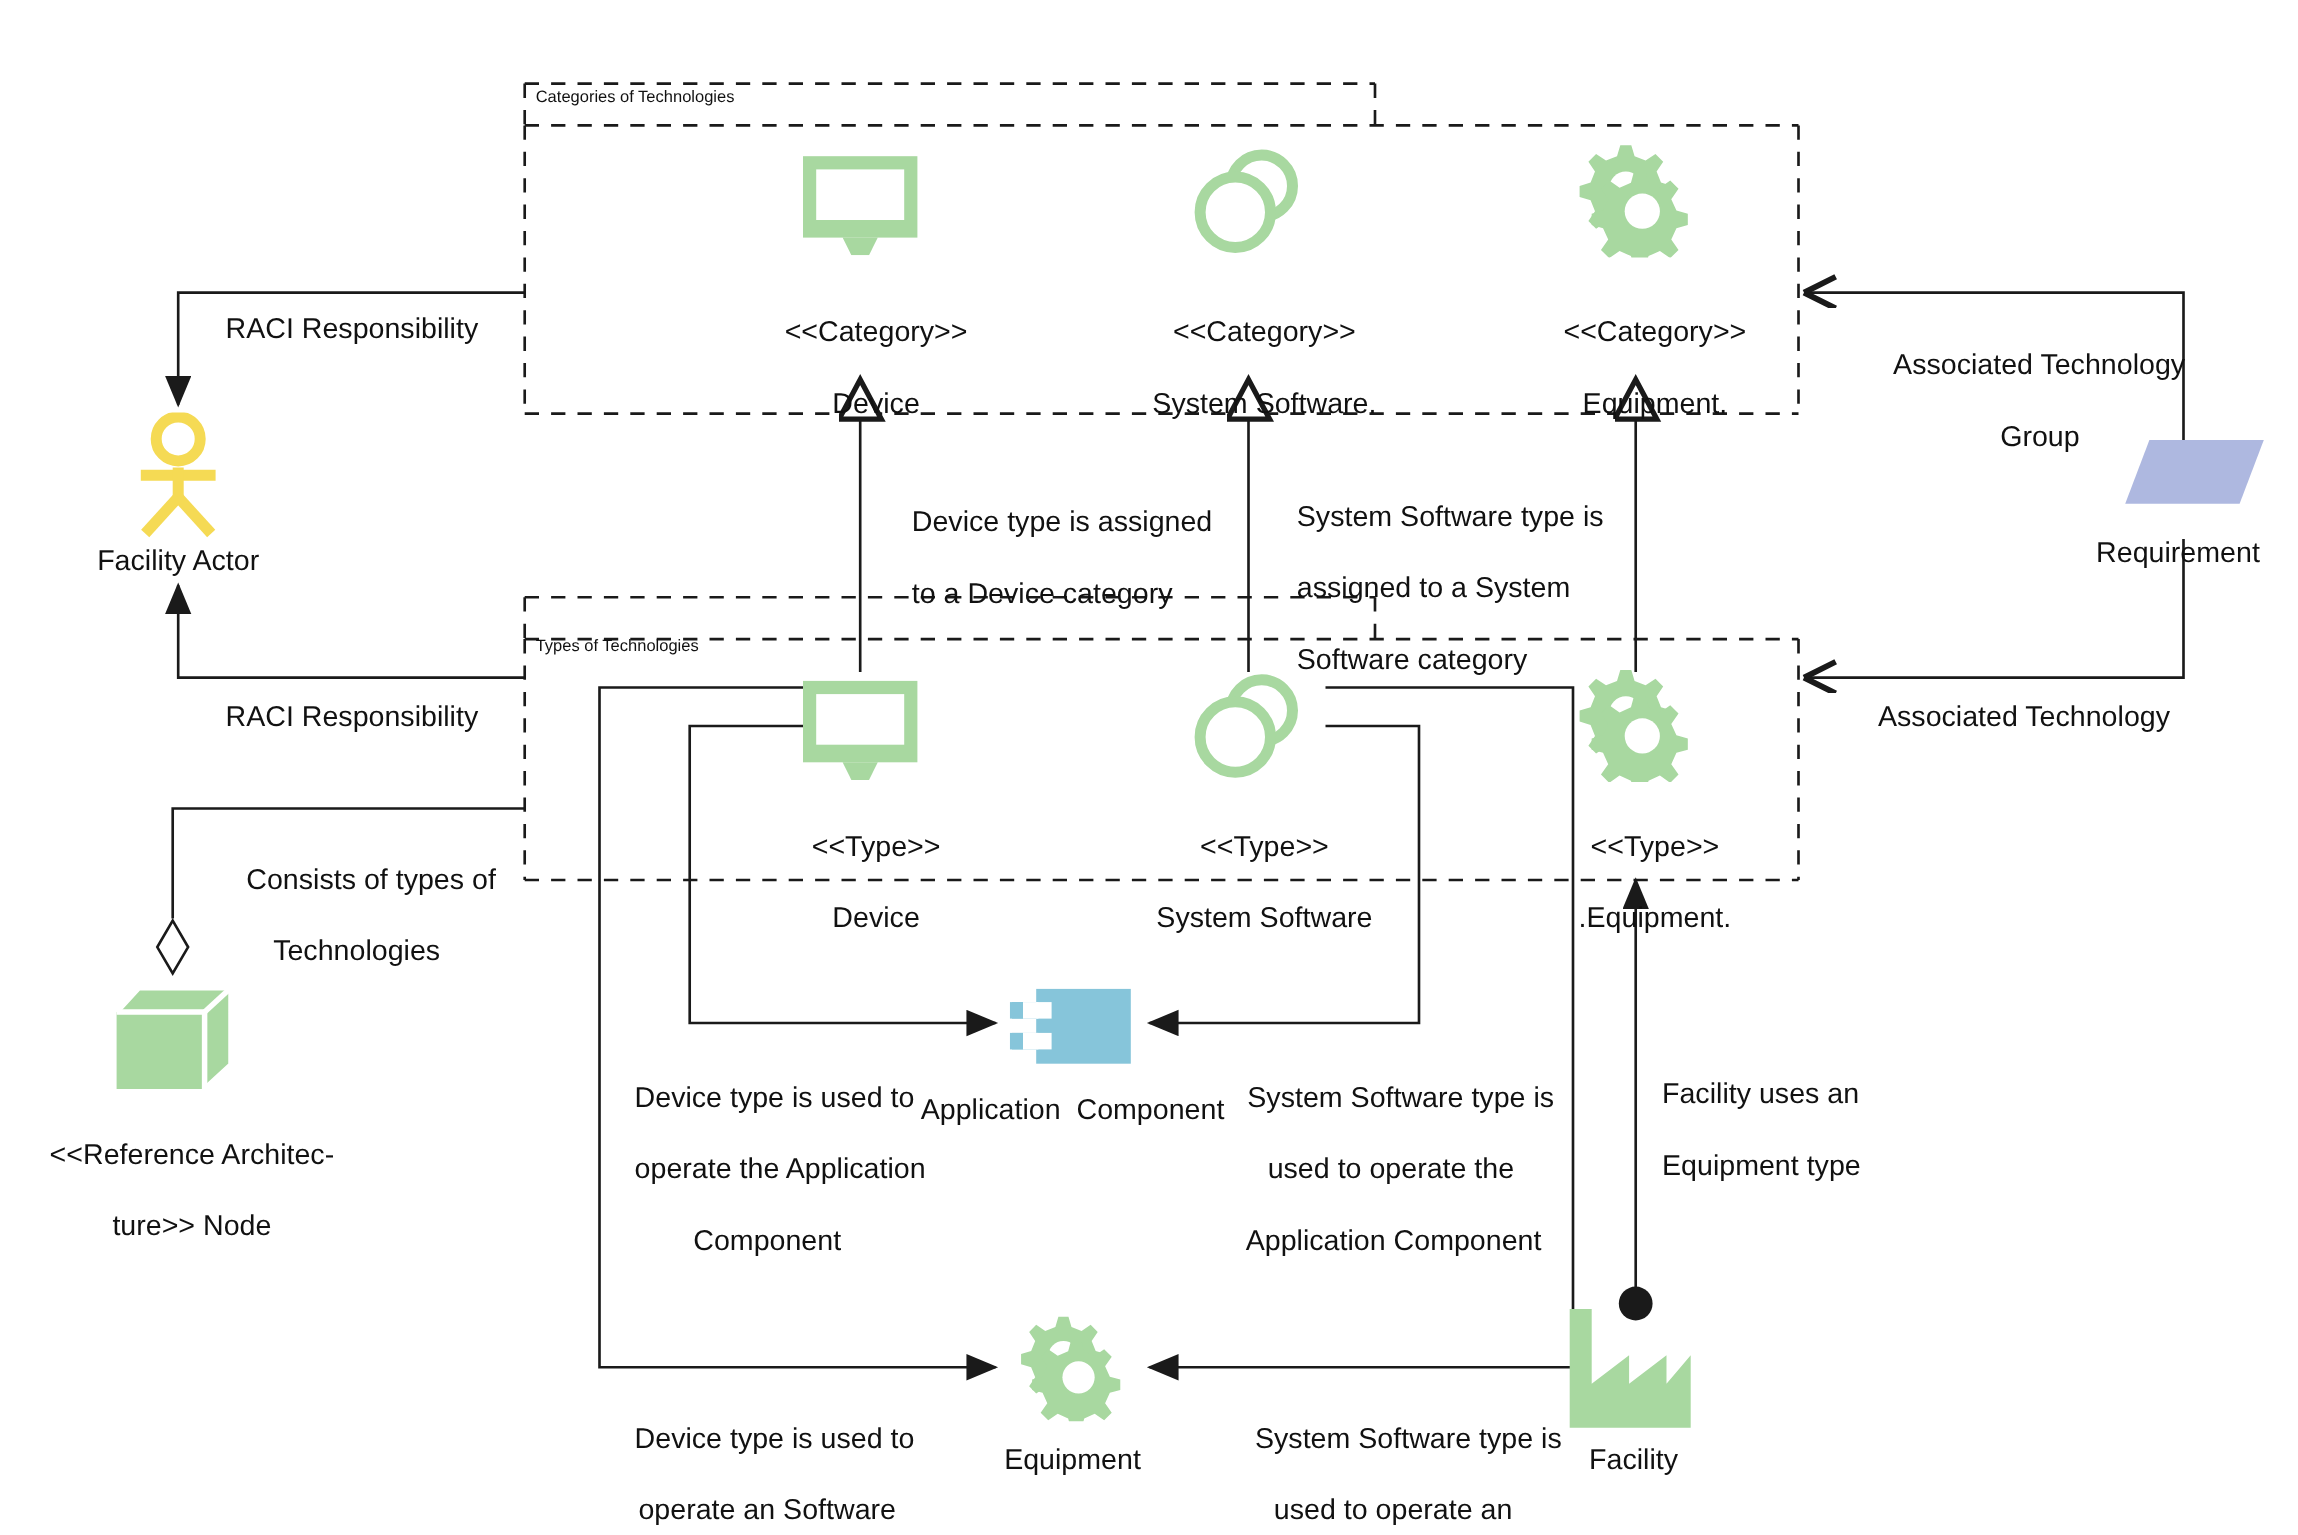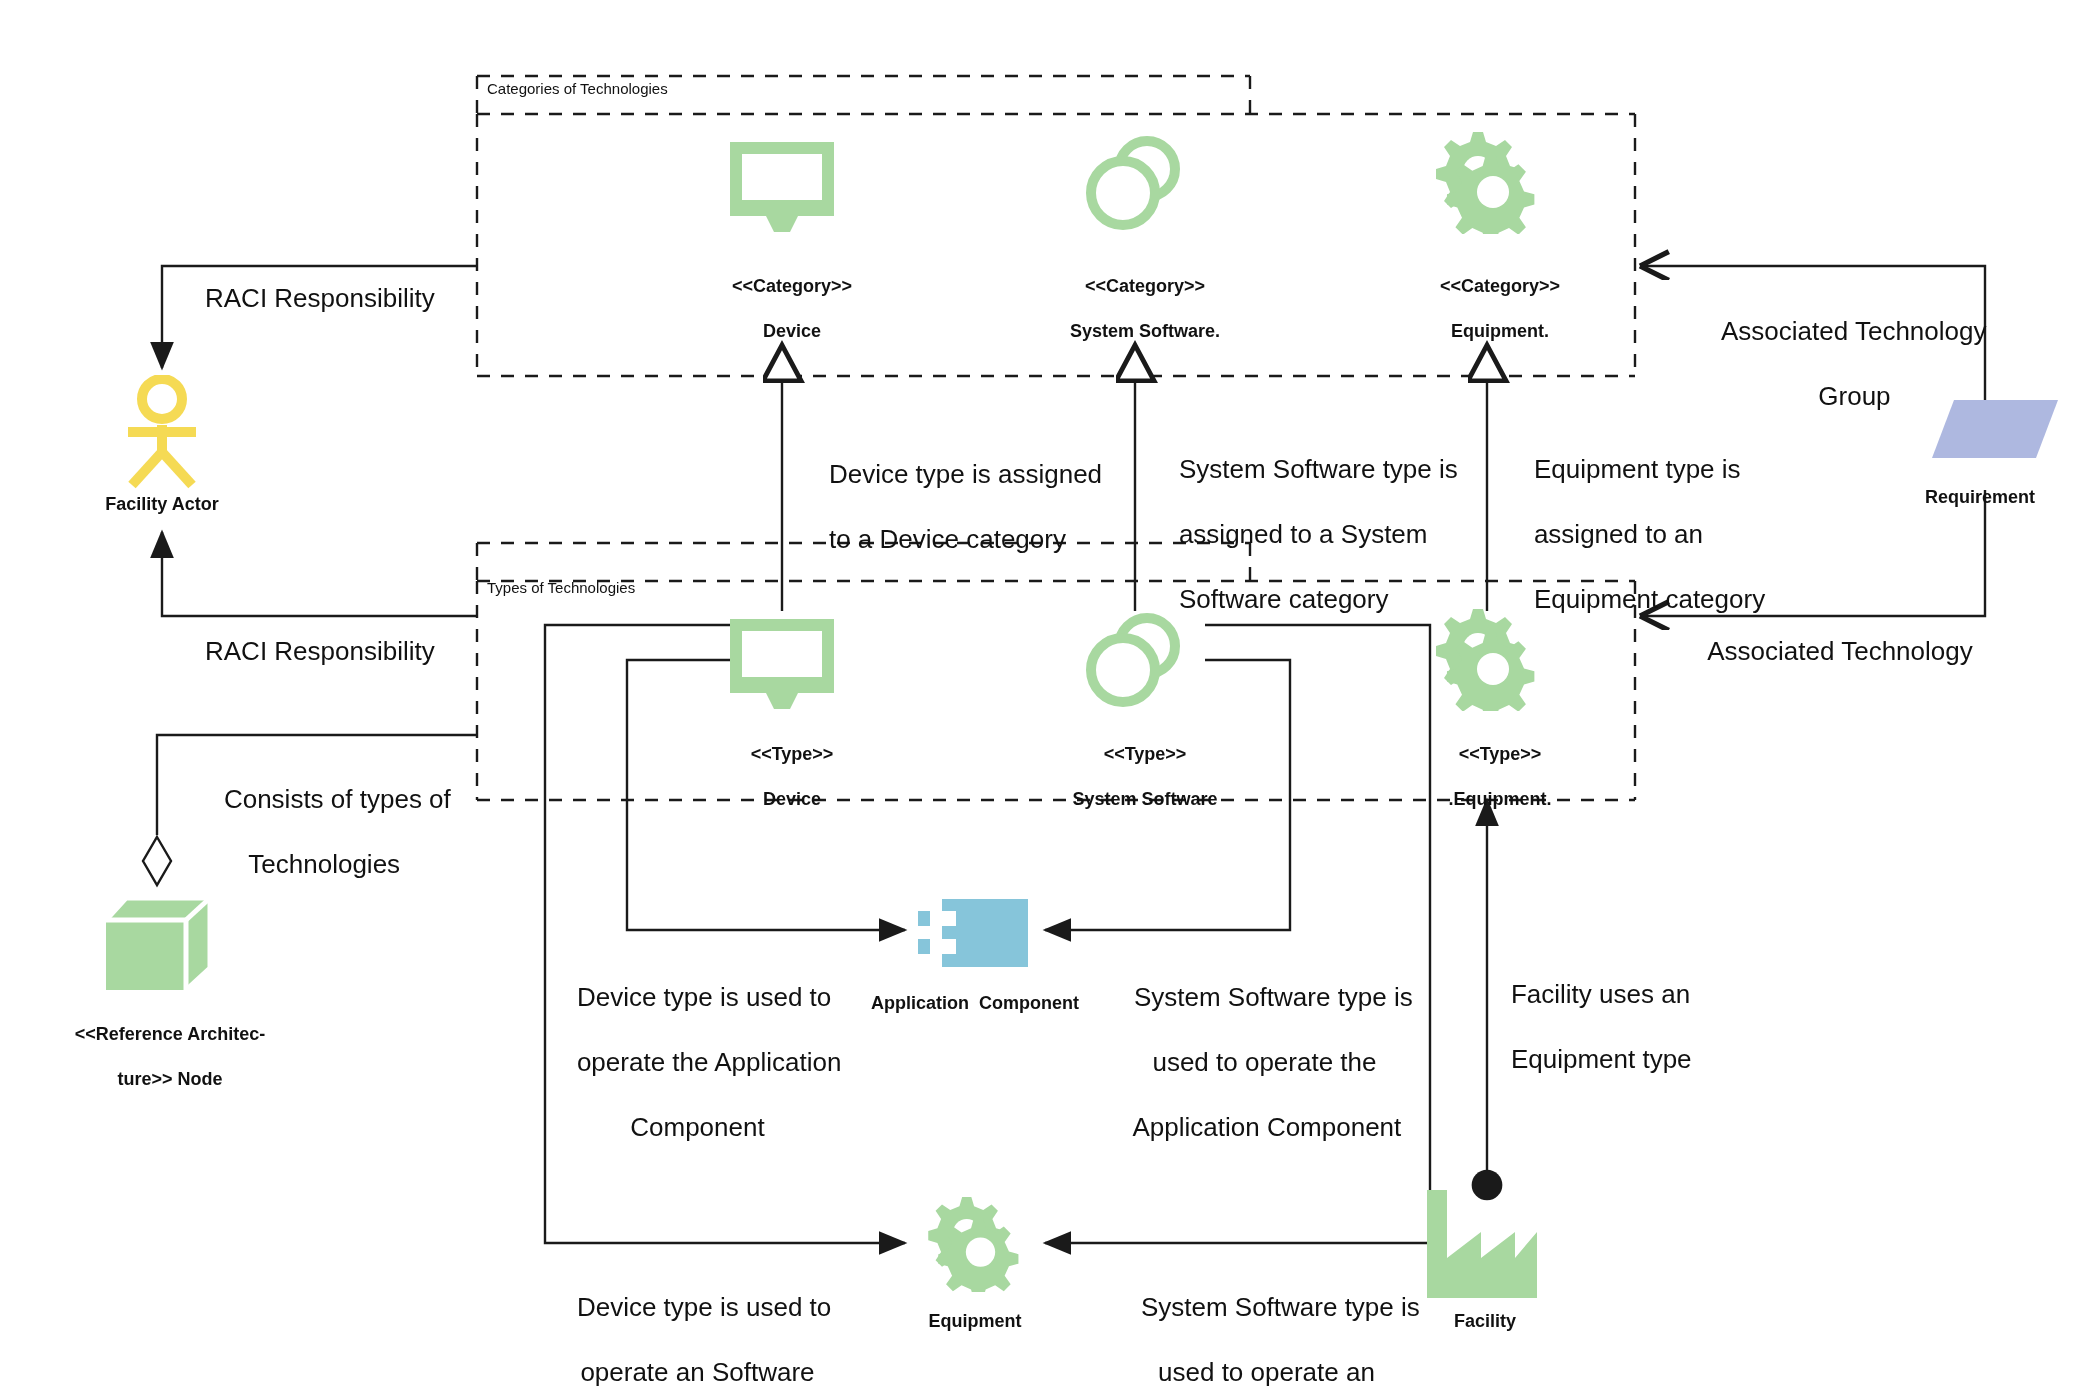--- a/index.html
+++ b/index.html
@@ -2,21 +2,21 @@
 <html><head>
 <meta charset="utf-8">
 <style>
   html,body{margin:0;padding:0;background:#ffffff;}
   body{width:2089px;height:1395px;font-family:"Liberation Sans",sans-serif;color:#000;}
   #stage{position:relative;width:2089px;height:1395px;overflow:hidden;background:#fff;}
   svg.layer{position:absolute;left:0;top:0;width:2089px;height:1395px;}
   .lbl{position:absolute;font-size:26px;line-height:1.25;color:#111;white-space:pre;}
   .lbl.c{text-align:center;}
   .lbl.l{text-align:left;}
-  .node-cap{position:absolute;font-size:18px;line-height:1.25;text-align:center;color:#111;white-space:pre;font-weight:bold;}
+  .node-cap{position:absolute;font-size:26px;line-height:1.25;text-align:center;color:#111;white-space:pre;}
   .grp-title{position:absolute;font-size:15px;color:#111;white-space:pre;}
   .icon{position:absolute;}
 </style>
 </head>
 <body>
 
 <div id="stage">
 
   <svg class="layer" viewBox="0 0 2089 1395">
     <defs>
@@ -250,25 +250,20 @@
     <span>Device type is assigned</span><br>
     <span>to a Device category</span>
   </div>
 
   <div class="lbl l" style="left:1150px;top:420px;width:280px;">
     <span>System Software type is</span><br>
     <span>assigned to a System</span><br>
     <span>Software category</span>
   </div>
 
-  <div class="lbl l" style="left:1505px;top:420px;width:250px;">
-    <span>Equipment type is</span><br>
-    <span>assigned to an</span><br>
-    <span>Equipment category</span>
-  </div>
 
   <div class="lbl c" style="left:1660px;top:282px;width:360px;">
     <span>Associated Technology</span><br>
     <span>Group</span>
   </div>
 
   <div class="lbl c" style="left:1660px;top:635px;width:360px;">Associated Technology</div>
 
   <div class="lbl c" style="left:548px;top:948px;width:270px;">
     <span>Device type is used to</span><br>

